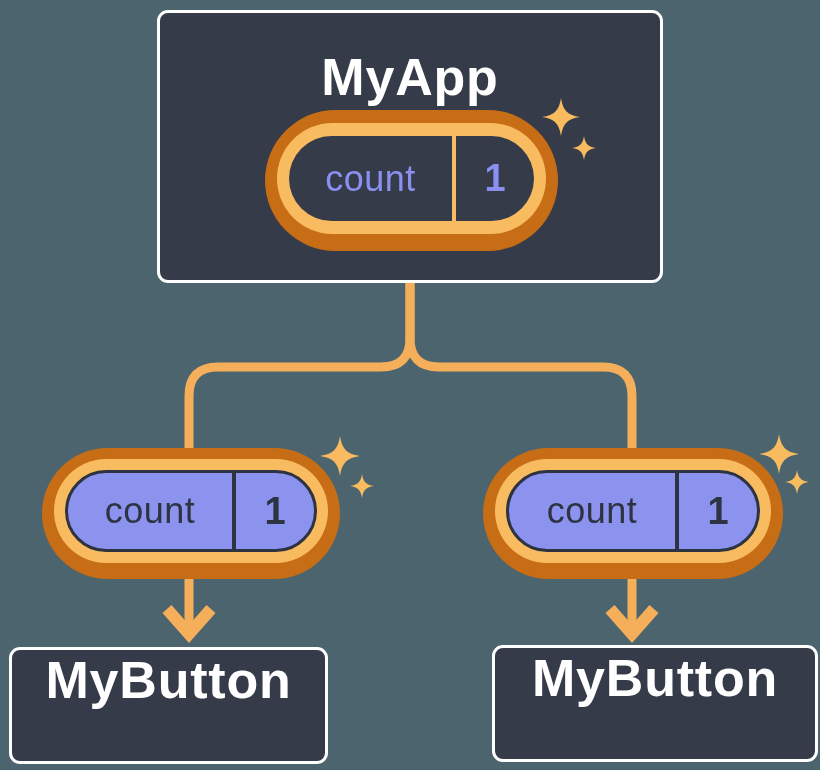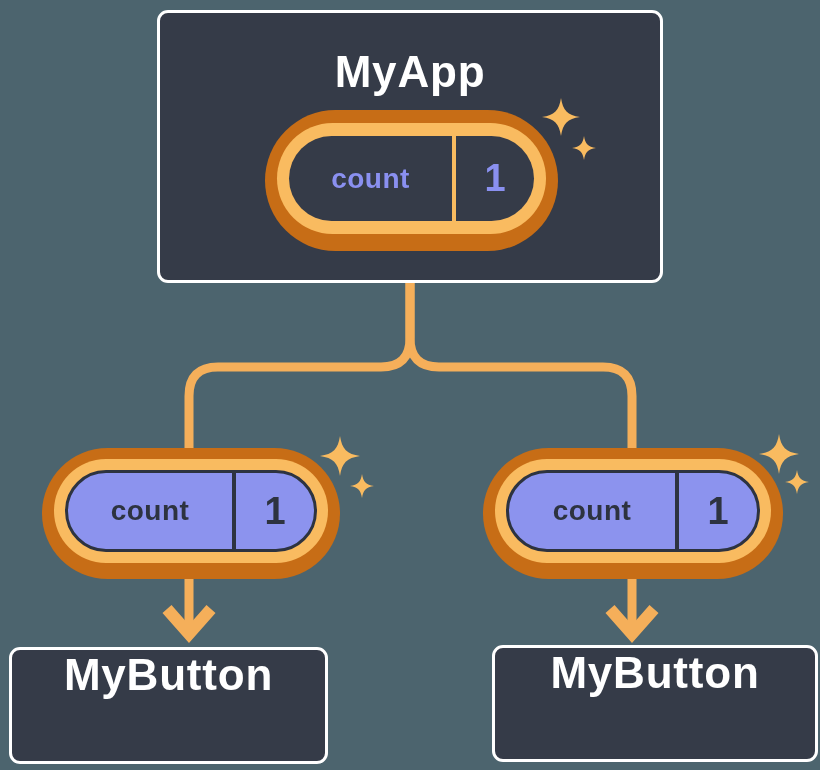--- a/index.html
+++ b/index.html
@@ -10,21 +10,21 @@
   #connectors{position:absolute;left:0;top:0;z-index:1;}
 
   
   .component-box{position:absolute;background:#353B48;border:3px solid #FFFFFF;
                  border-radius:11px;box-sizing:border-box;z-index:2;
                  display:flex;align-items:flex-start;justify-content:center;}
   .box-parent{left:157px;top:10px;width:506px;height:273px;
               align-items:flex-start;}
   .box-child-left{left:9px;top:647px;width:319px;height:117px;}
   .box-child-right{left:492px;top:645px;width:326px;height:117px;}
-  .component-title{color:#FFFFFF;font-size:44px;font-weight:600;letter-spacing:0.8px;}
+  .component-title{color:#FFFFFF;font-size:52px;font-weight:600;letter-spacing:0.8px;}
   .box-parent .component-title{margin-top:34px;}
 
   
   .pill{position:absolute;z-index:3;background:#C76D16;border-radius:999px;box-sizing:border-box;}
   .pill-top{left:265px;top:110px;width:293px;height:141px;padding:13px 12px 17px 12px;}
   .pill-left{left:42px;top:448px;width:298px;height:131px;padding:11px 12px 16px 12px;}
   .pill-right{left:483px;top:448px;width:300px;height:131px;padding:11px 12px 16px 12px;}
   .pill-mid{width:100%;height:100%;background:#F9BB60;border-radius:999px;
             box-sizing:border-box;padding:13px 12px;}
   .pill-top .pill-mid{padding:13px 12px;}
@@ -36,21 +36,21 @@
   .variant-dark .state-label,.variant-dark .state-value{color:#8A90F0;}
   .variant-dark .pill-divider{background:#F9BB60;}
   
   .variant-light .pill-inner{background:#8C93EE;border:3px solid #2D3340;}
   .variant-light .state-label,.variant-light .state-value{color:#2D3340;}
   .variant-light .pill-divider{background:#2D3340;}
 
   .state-label-seg{flex:1;display:flex;align-items:center;justify-content:center;}
   .pill-divider{width:4px;}
   .state-value-seg{width:78px;display:flex;align-items:center;justify-content:center;}
-  .state-label{font-size:28px;font-weight:700;letter-spacing:0.5px;}
+  .state-label{font-size:36px;font-weight:400;letter-spacing:0.5px;}
   .state-value{font-size:38px;font-weight:700;}
 
   .sparkle{position:absolute;z-index:4;}
 </style>
 </head>
 <body>
 
 <div id="stage">
 
   <svg id="connectors" width="820" height="770" viewBox="0 0 820 770">

